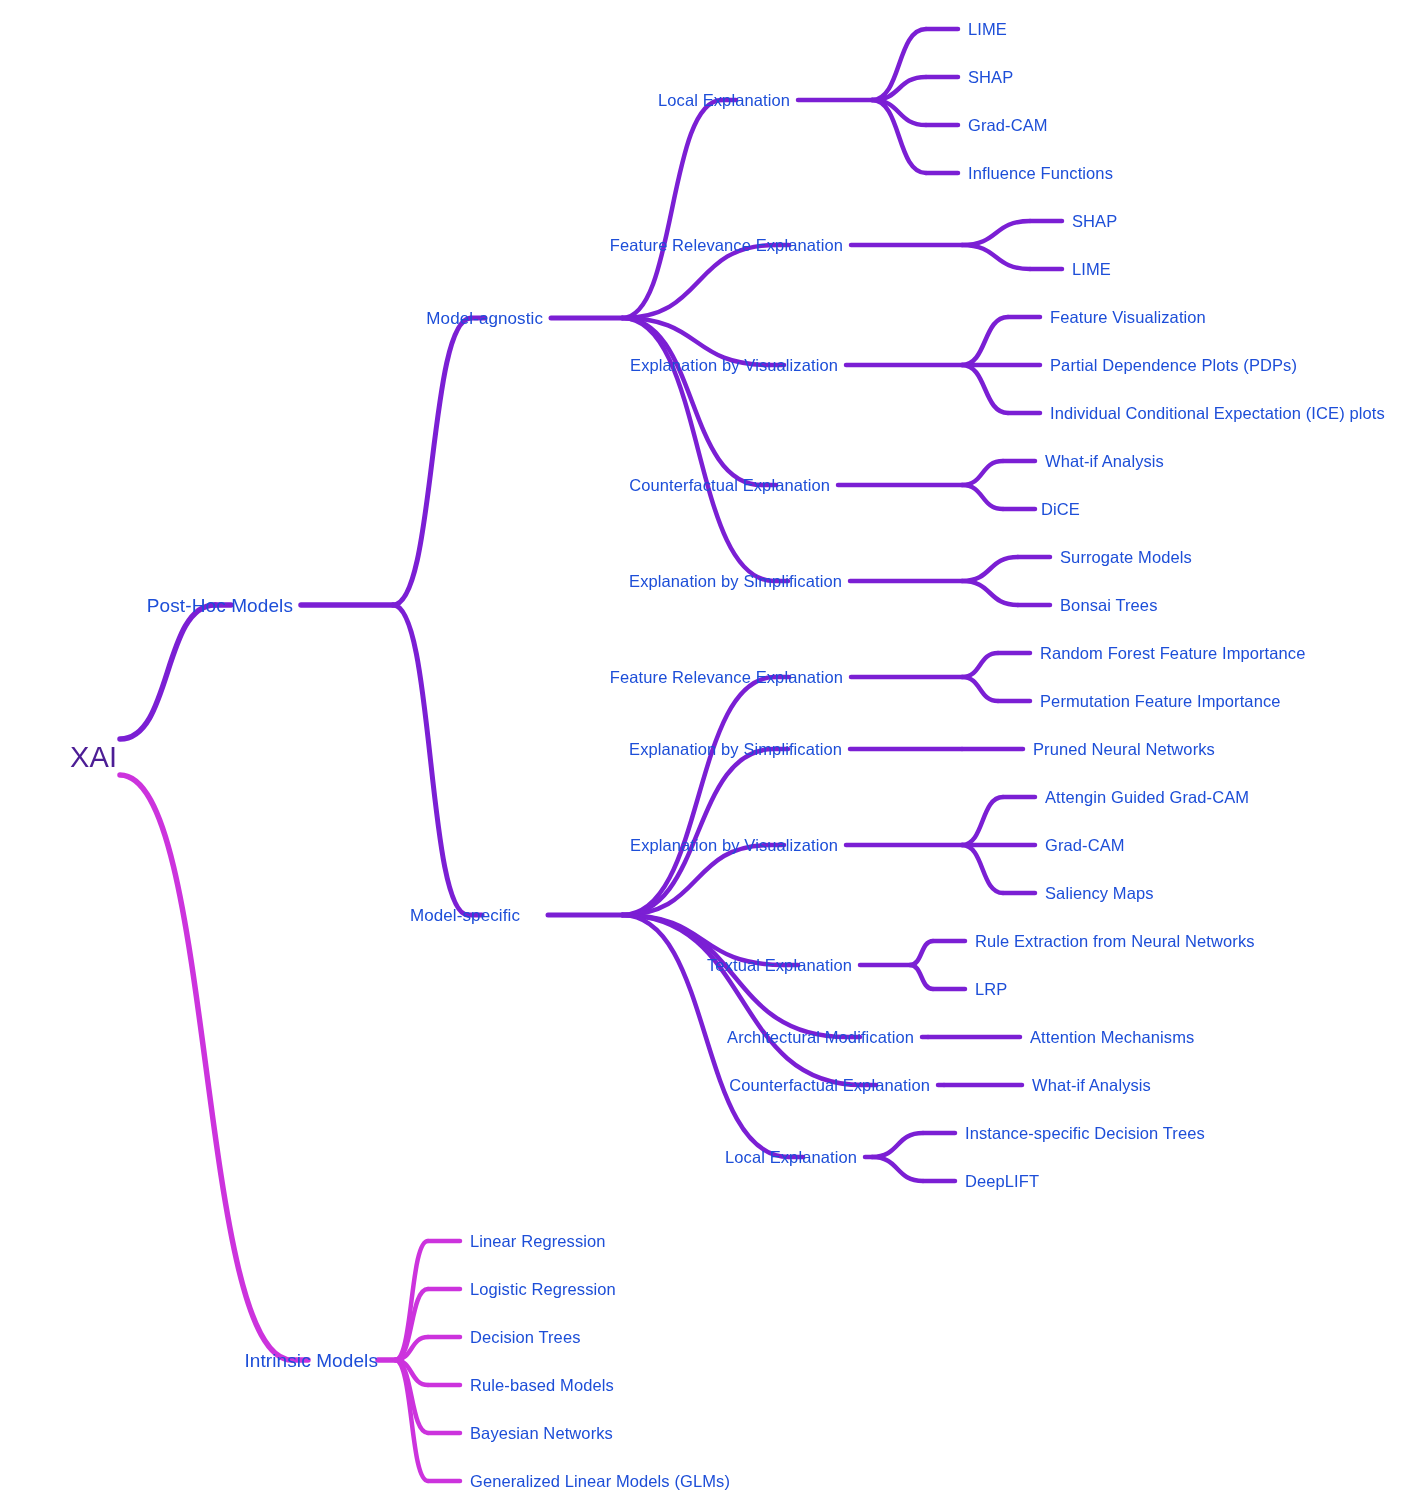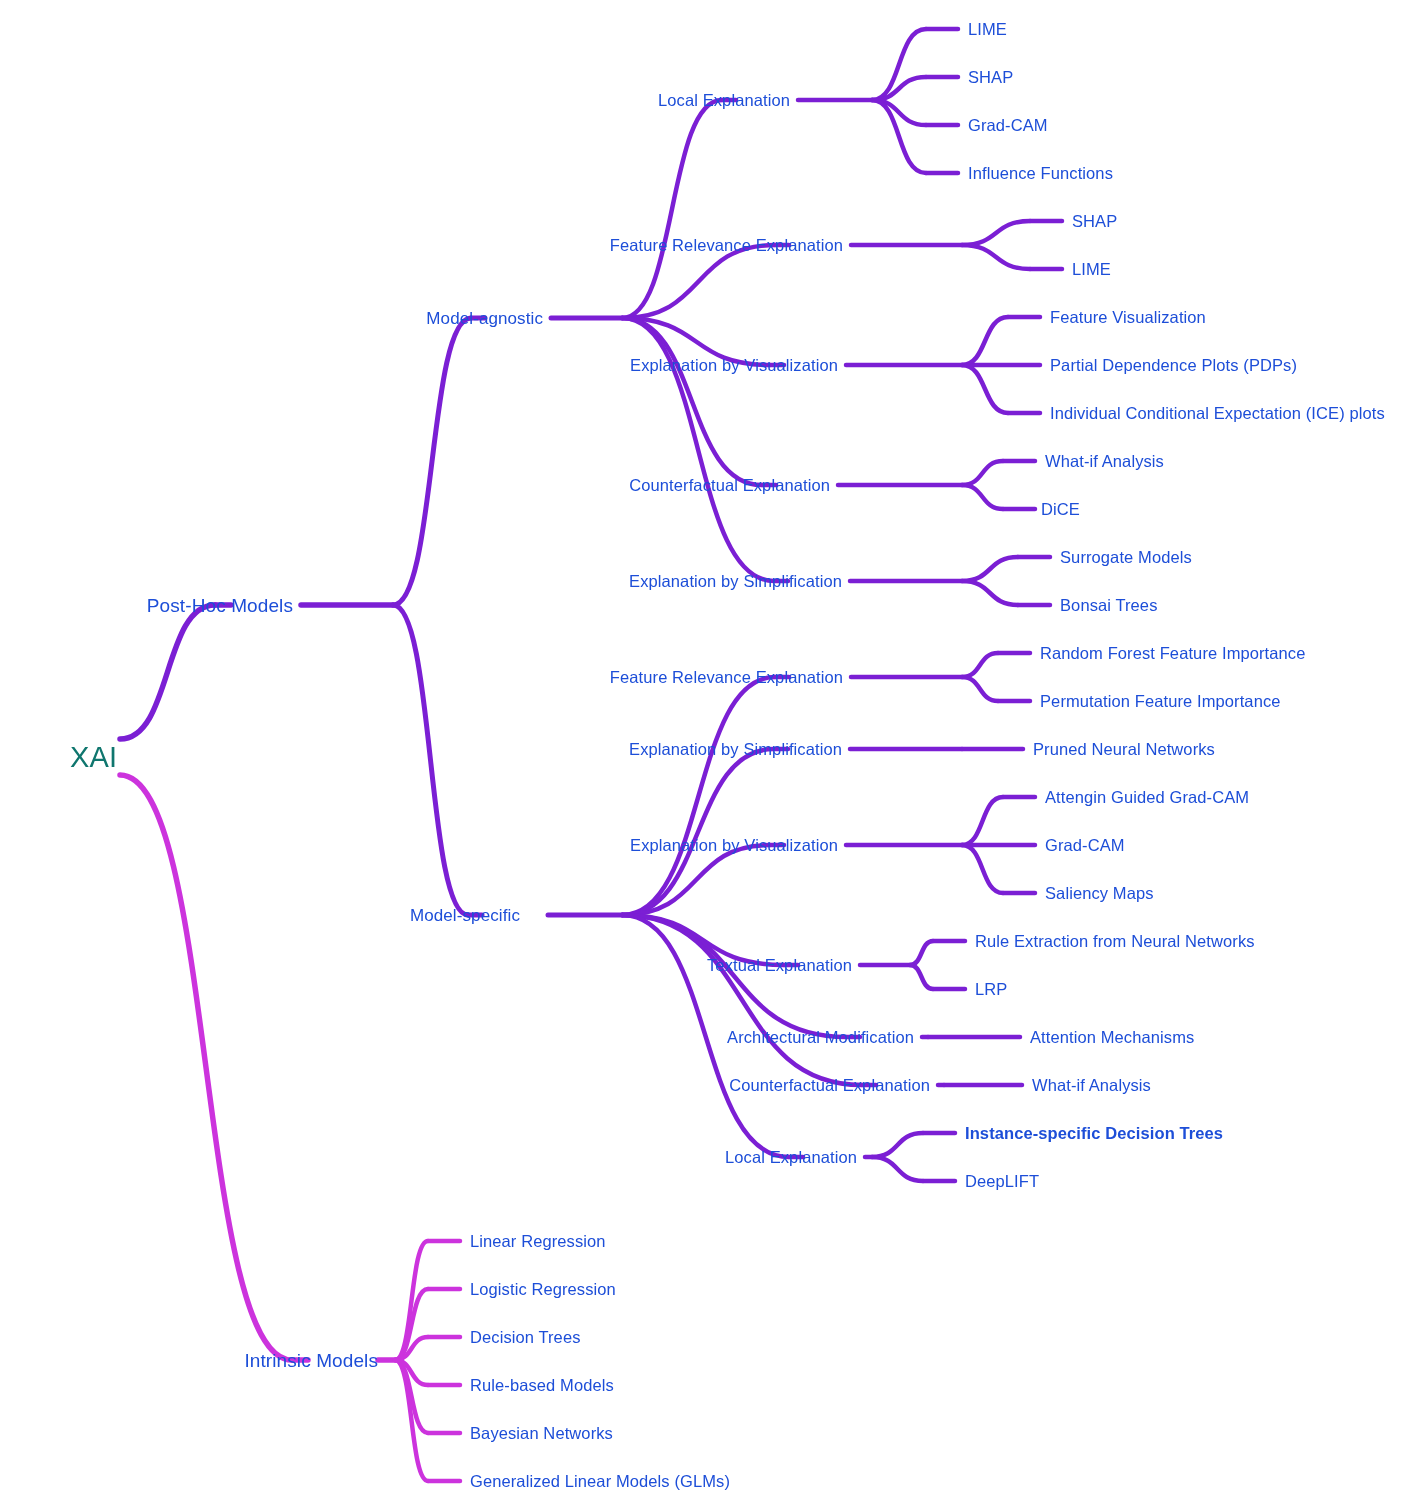--- a/index.html
+++ b/index.html
@@ -25,21 +25,21 @@
   }
   .node-label {
     position: absolute;
     color: #1d4ed8;
     white-space: nowrap;
     line-height: 1;
     letter-spacing: 0.1px;
   }
   .node-root {
     font-size: 29px;
-    color: #0f766e;
+    color: #4c1d95;
   }
   .node-l1 {
     font-size: 19px;
   }
   .node-l2 {
     font-size: 17px;
   }
   .node-l3 {
     font-size: 16.5px;
   }
@@ -194,21 +194,21 @@
       <div class="node-label node-l3 anchor-left" style="left: 1045px; top: 845px;">Grad-CAM</div>
       <div class="node-label node-l3 anchor-left" style="left: 1045px; top: 893px;">Saliency Maps</div>
       <div class="node-label node-l3 anchor-right" style="left: 852px; top: 965px;">Textual Explanation</div>
       <div class="node-label node-l3 anchor-left" style="left: 975px; top: 941px;">Rule Extraction from Neural Networks</div>
       <div class="node-label node-l3 anchor-left" style="left: 975px; top: 989px;">LRP</div>
       <div class="node-label node-l3 anchor-right" style="left: 914px; top: 1037px;">Architectural Modification</div>
       <div class="node-label node-l3 anchor-left" style="left: 1030px; top: 1037px;">Attention Mechanisms</div>
       <div class="node-label node-l3 anchor-right" style="left: 930px; top: 1085px;">Counterfactual Explanation</div>
       <div class="node-label node-l3 anchor-left" style="left: 1032px; top: 1085px;">What-if Analysis</div>
       <div class="node-label node-l3 anchor-right" style="left: 857px; top: 1157px;">Local Explanation</div>
-      <div class="node-label node-l3 anchor-left" style="left: 965px; top: 1133px; font-weight: bold;">Instance-specific Decision Trees</div>
+      <div class="node-label node-l3 anchor-left" style="left: 965px; top: 1133px;">Instance-specific Decision Trees</div>
       <div class="node-label node-l3 anchor-left" style="left: 965px; top: 1181px;">DeepLIFT</div>
       <div class="node-label node-l1 anchor-right" style="left: 378px; top: 1360px;">Intrinsic Models</div>
       <div class="node-label node-l3 anchor-left" style="left: 470px; top: 1241px;">Linear Regression</div>
       <div class="node-label node-l3 anchor-left" style="left: 470px; top: 1289px;">Logistic Regression</div>
       <div class="node-label node-l3 anchor-left" style="left: 470px; top: 1337px;">Decision Trees</div>
       <div class="node-label node-l3 anchor-left" style="left: 470px; top: 1385px;">Rule-based Models</div>
       <div class="node-label node-l3 anchor-left" style="left: 470px; top: 1433px;">Bayesian Networks</div>
       <div class="node-label node-l3 anchor-left" style="left: 470px; top: 1481px;">Generalized Linear Models (GLMs)</div>
     </div>
 </div>

